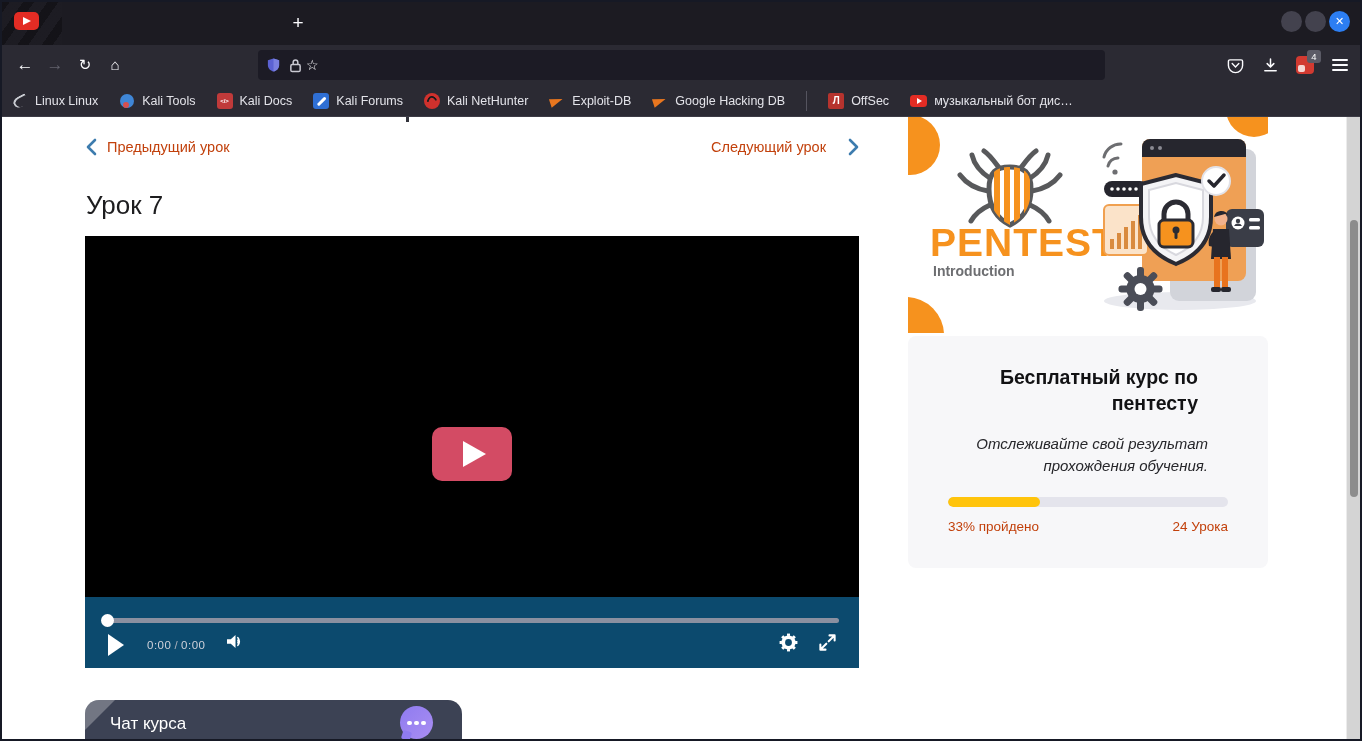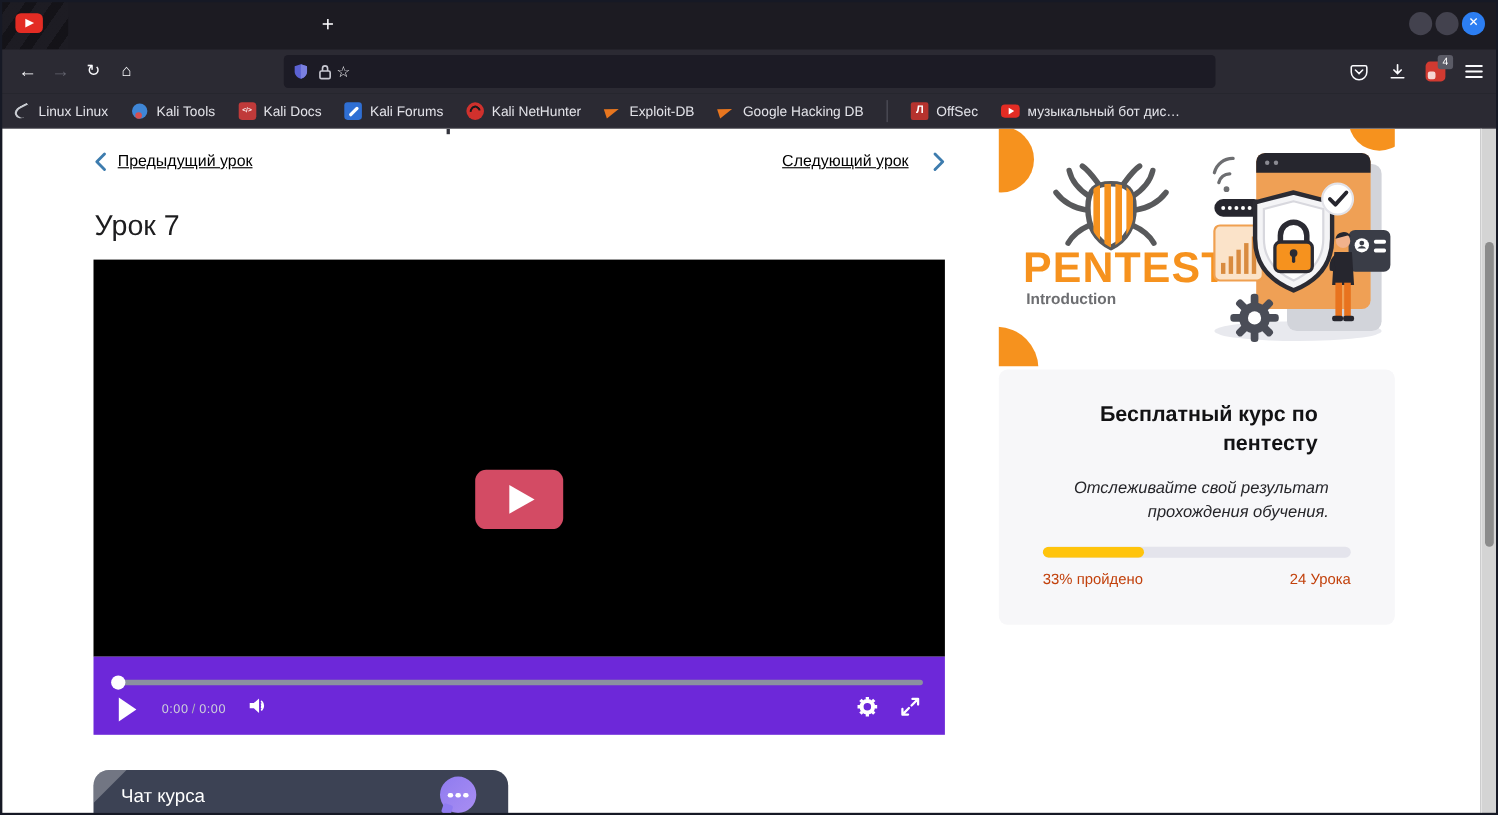--- a/index.html
+++ b/index.html
@@ -86,30 +86,30 @@
   [data-icon="youtube"] { width:17px; height:12px; margin-top:0; background:#e32c24; border-radius:3.5px; align-self:center; }
   [data-icon="youtube"]::before { content:""; position:absolute; left:6.5px; top:3px; border-left:5.5px solid #fff;
     border-top:3px solid transparent; border-bottom:3px solid transparent; }
 
   
   .viewport { position:absolute; top:117px; left:2px; width:1344px; height:622px; background:#fff; overflow:hidden; }
   .cut-mark { position:absolute; left:404px; top:0; width:3px; height:5px; background:#33343c; }
 
   .lesson-nav-prev { position:absolute; left:83px; top:21px; display:flex; align-items:center; gap:8px; }
   .lesson-nav-next { position:absolute; right:486px; top:21px; display:flex; align-items:center; gap:20px; }
-  .nav-link { color:#000000; font-size:14.5px; text-decoration:underline; cursor:pointer; }
+  .nav-link { color:#c2410c; font-size:14.5px; cursor:pointer; }
 
   .lesson-title { position:absolute; left:84px; top:73px; font-size:26px; color:#1d1d1f; font-weight:400; }
 
   .player { position:absolute; left:83px; top:119px; width:774px; height:432px; }
   .video-screen { position:relative; width:774px; height:361px; background:#000; }
   .big-play { position:absolute; left:347px; top:191px; width:80px; height:54px; background:#d34b64; border-radius:10px; cursor:pointer; }
   .big-play::before { content:""; position:absolute; left:31px; top:14px; border-left:23px solid #fff;
     border-top:13px solid transparent; border-bottom:13px solid transparent; }
-  .video-controls { position:relative; width:774px; height:71px; background:#6d28d9; }
+  .video-controls { position:relative; width:774px; height:71px; background:#0c4a6e; }
   .seek-track { position:absolute; left:20px; right:20px; top:21px; height:5px; background:#8b90a0; border-radius:3px; }
   .seek-thumb { position:absolute; left:16px; top:17px; width:13px; height:13px; border-radius:50%; background:#fff; }
   .ctrl-play { position:absolute; left:23px; top:37px; width:0; height:0; border-left:16px solid #fff;
     border-top:11px solid transparent; border-bottom:11px solid transparent; cursor:pointer; }
   .time-display { position:absolute; left:62px; top:42px; color:#ced1da; font-size:11.5px; letter-spacing:.5px; }
   .time-display .sep { margin:0 3px; color:#aeb2bd; }
   .ctrl-volume { position:absolute; left:140px; top:36px; }
   .ctrl-gear { position:absolute; left:693px; top:35px; cursor:pointer; }
   .ctrl-fullscreen { position:absolute; left:733px; top:36px; cursor:pointer; }
 

